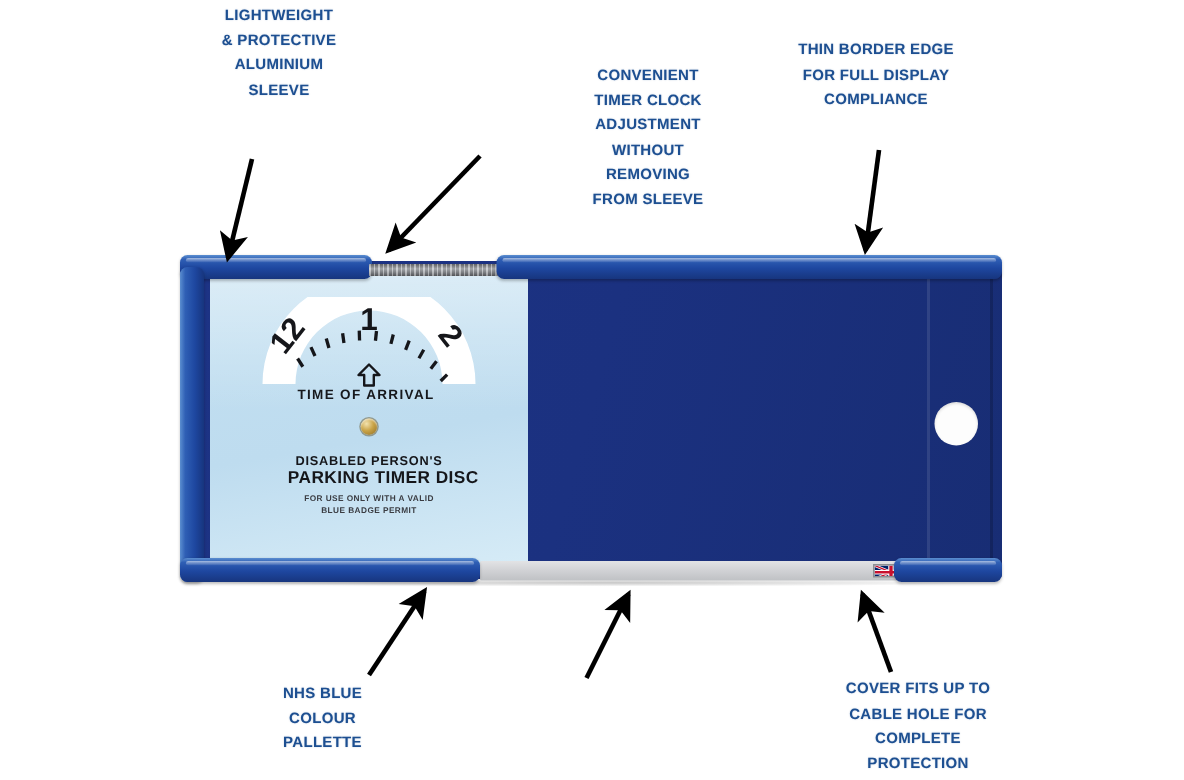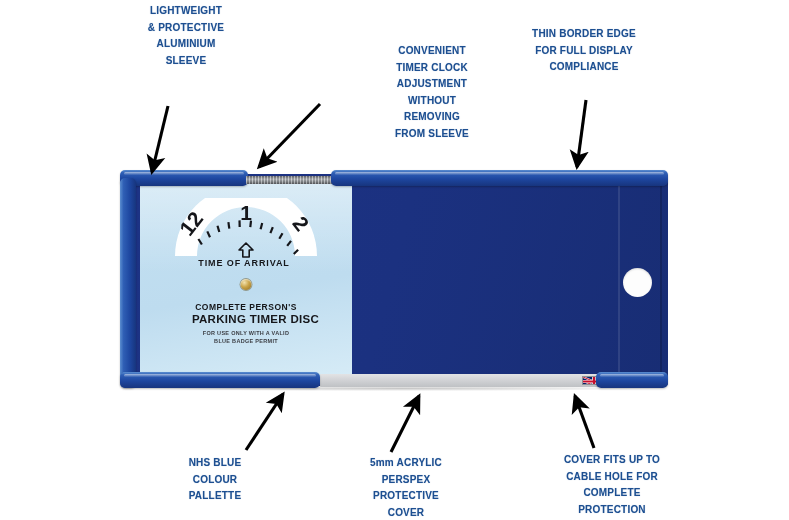--- a/index.html
+++ b/index.html
@@ -306,24 +306,20 @@
 FROM SLEEVE</div>
 
   <div class="callout" id="callout-nhs">NHS BLUE
 COLOUR
 PALLETTE</div>
 
   <div class="callout" id="callout-border">THIN BORDER EDGE
 FOR FULL DISPLAY
 COMPLIANCE</div>
 
-  <div class="callout" id="callout-acrylic">5mm ACRYLIC
-PERSPEX
-PROTECTIVE
-COVER</div>
 
   <div class="callout" id="callout-cable">COVER FITS UP TO
 CABLE HOLE FOR
 COMPLETE
 PROTECTION</div>
 
   <div id="product">
 
     <div class="prod-shadow"></div>
 
@@ -369,21 +365,21 @@
       <div class="pointer-arrow">
         <svg width="18" height="16" viewBox="0 0 18 16" aria-hidden="true">
           <path d="M9 1 L16 8 L12.2 8 L12.2 15 L5.8 15 L5.8 8 L2 8 Z" fill="none" stroke="#15161a" stroke-width="1.6" stroke-linejoin="round"></path>
         </svg>
       </div>
 
       <div class="time-of-arrival">TIME OF ARRIVAL</div>
 
       <div class="rivet"></div>
 
-      <div class="disc-title-1">COMPLETE PERSON'S</div>
+      <div class="disc-title-1">DISABLED PERSON'S</div>
 
       <div class="disc-title-2">PARKING TIMER DISC</div>
 
       <div class="disc-sub">FOR USE ONLY WITH A VALID
 BLUE BADGE PERMIT</div>
     </div>
 
     <div class="perspex-strip">
       <div class="flag">
         <svg width="22" height="9" viewBox="0 0 60 30" preserveAspectRatio="none" aria-hidden="true">

